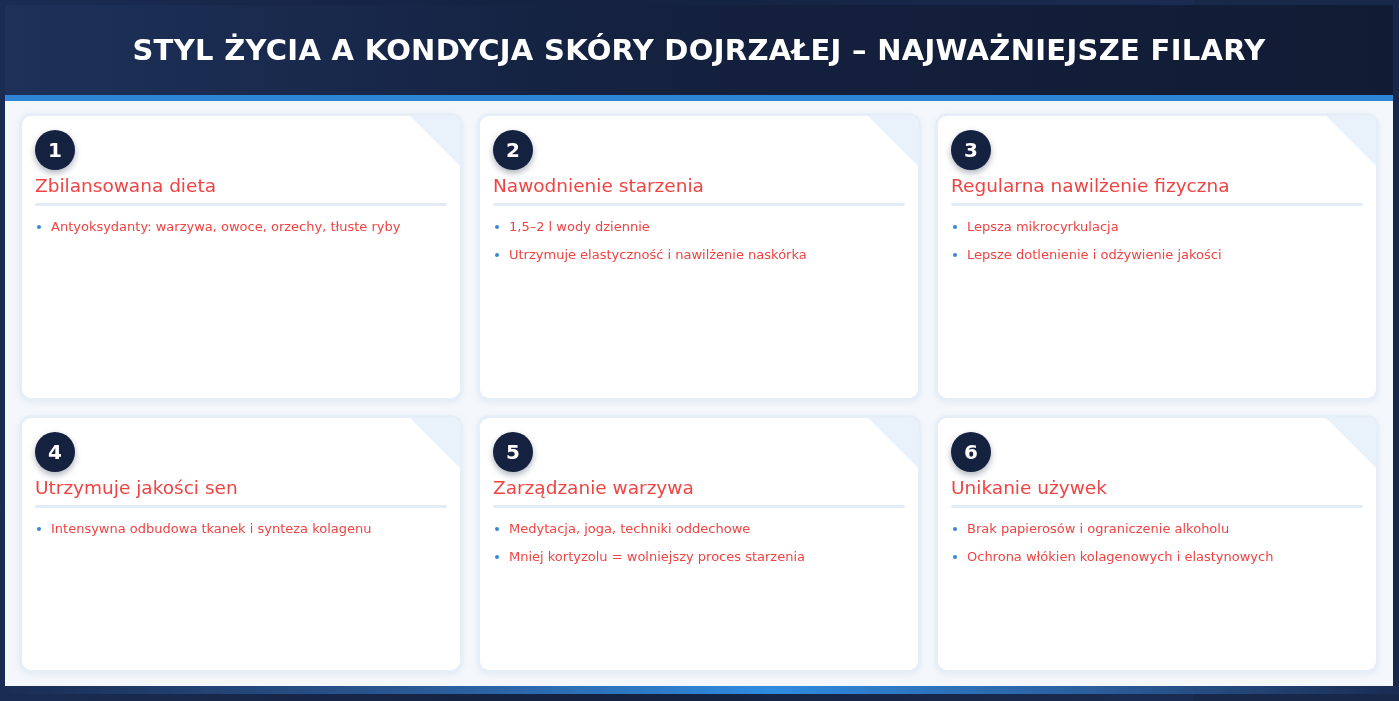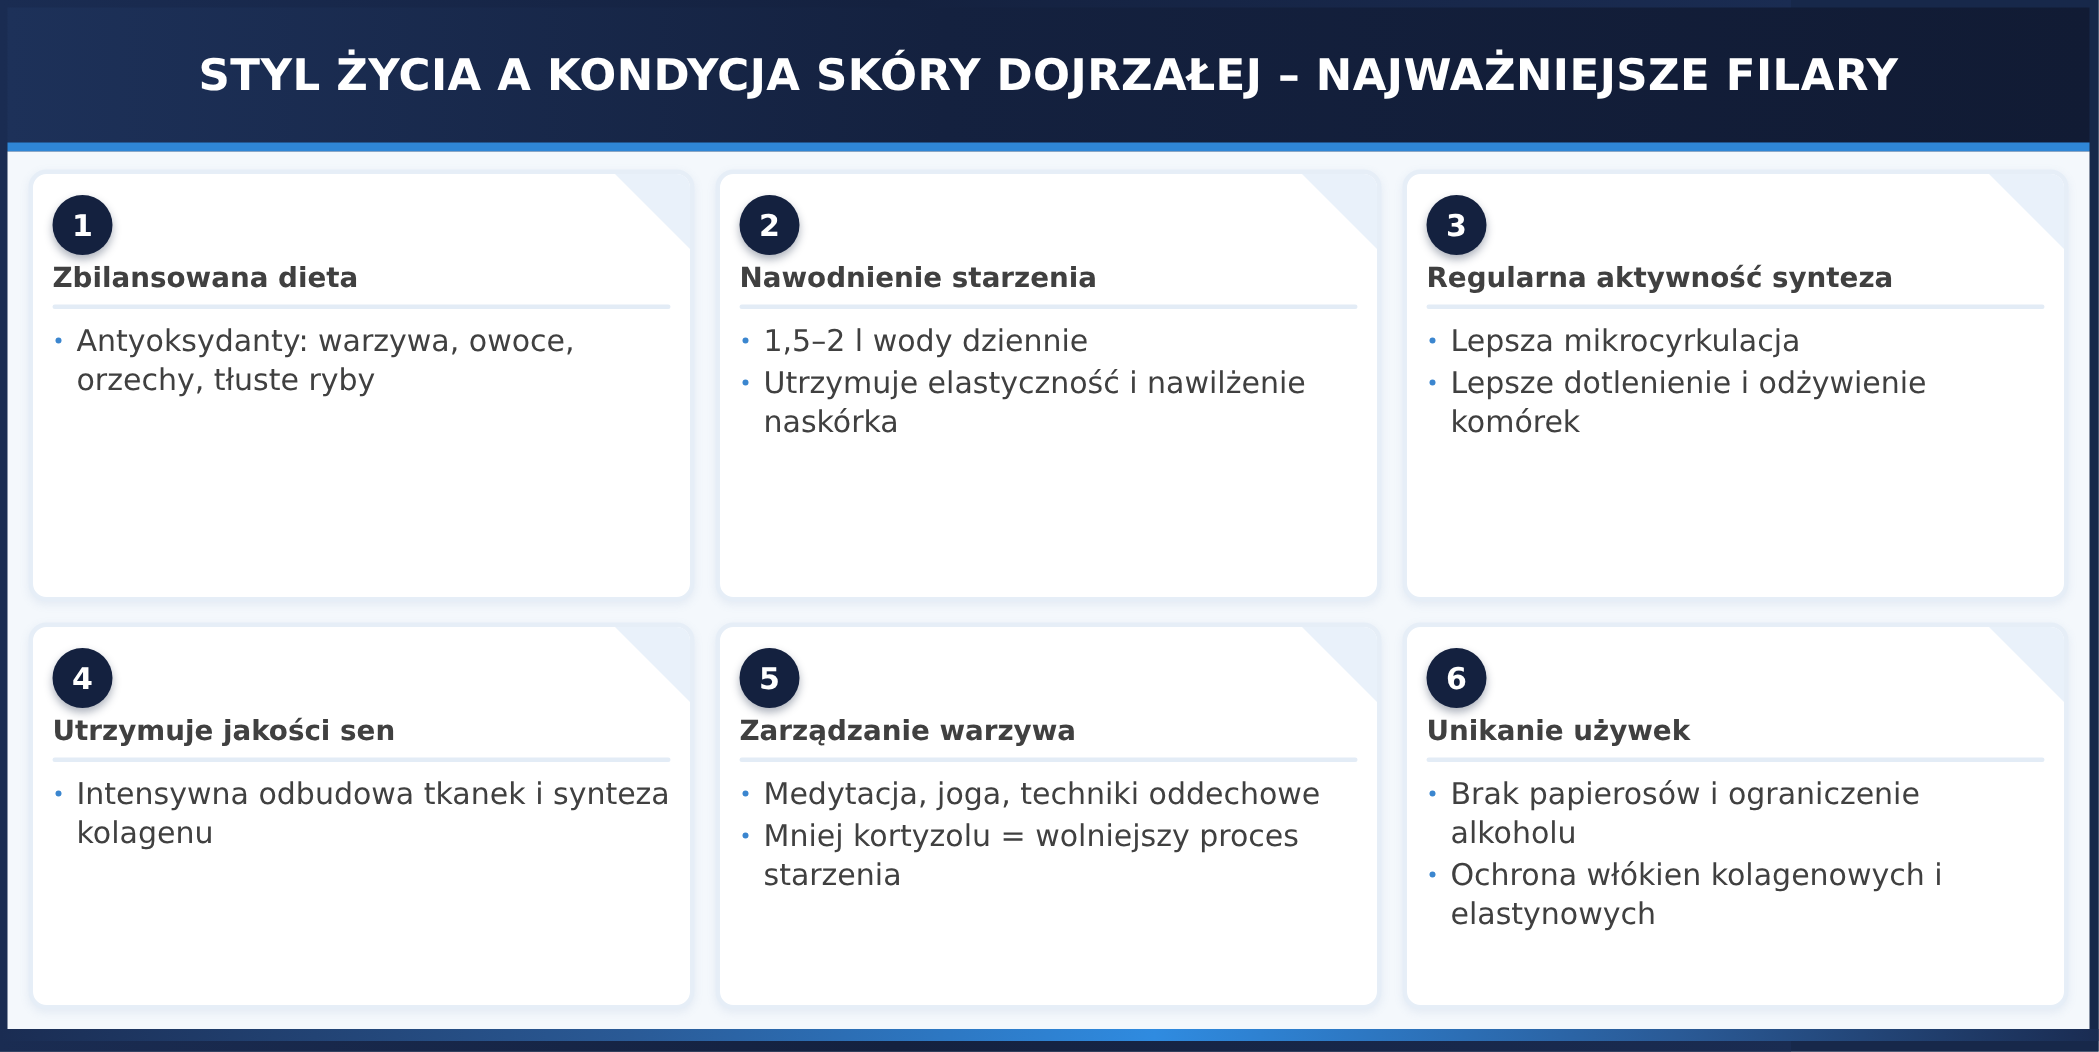--- a/index.html
+++ b/index.html
@@ -62,37 +62,37 @@
     .badge {
       width: 40px; height: 40px; border-radius: 50%;
       background: #14213f;
       color: #ffffff;
       font-weight: bold; font-size: 20px;
       display: flex; align-items: center; justify-content: center;
       box-shadow: 0 3px 6px rgba(20,33,63,0.35);
     }
     .card-title {
       margin-top: 5px;
-      color: #404040;
-      font-weight: bold;
+      color: #ef4444;
+      font-weight: normal;
       font-size: 18.5px;
       white-space: nowrap;
     }
     .divider {
       margin-top: 7px;
       height: 3px;
       background: #e3ecf6;
       border-radius: 2px;
     }
     ul.points { list-style: none; margin-top: 8px; }
     ul.points li {
       position: relative;
       padding-left: 16px;
-      color: #404040;
-      font-size: 20px;
+      color: #ef4444;
+      font-size: 13px;
       line-height: 26px;
       margin-bottom: 2px;
     }
     ul.points li .dot {
       position: absolute; left: 2px; top: 11px;
       width: 4px; height: 4px; border-radius: 50%;
       background: #3b86cf;
     }
   </style>
 </head>
@@ -124,25 +124,25 @@
         <div class="divider"></div>
         <ul class="points">
           <li><span class="dot"></span><span>1,5–2 l wody dziennie</span></li>
           <li><span class="dot"></span><span>Utrzymuje elastyczność i nawilżenie naskórka</span></li>
         </ul>
       </div>
 
       <div class="card">
         <div class="fold"></div>
         <div class="badge">3</div>
-        <div class="card-title">Regularna aktywność synteza</div>
+        <div class="card-title">Regularna nawilżenie fizyczna</div>
         <div class="divider"></div>
         <ul class="points">
           <li><span class="dot"></span><span>Lepsza mikrocyrkulacja</span></li>
-          <li><span class="dot"></span><span>Lepsze dotlenienie i odżywienie komórek</span></li>
+          <li><span class="dot"></span><span>Lepsze dotlenienie i odżywienie jakości</span></li>
         </ul>
       </div>
 
       <div class="card">
         <div class="fold"></div>
         <div class="badge">4</div>
         <div class="card-title">Utrzymuje jakości sen</div>
         <div class="divider"></div>
         <ul class="points">
           <li><span class="dot"></span><span>Intensywna odbudowa tkanek i synteza kolagenu</span></li>

